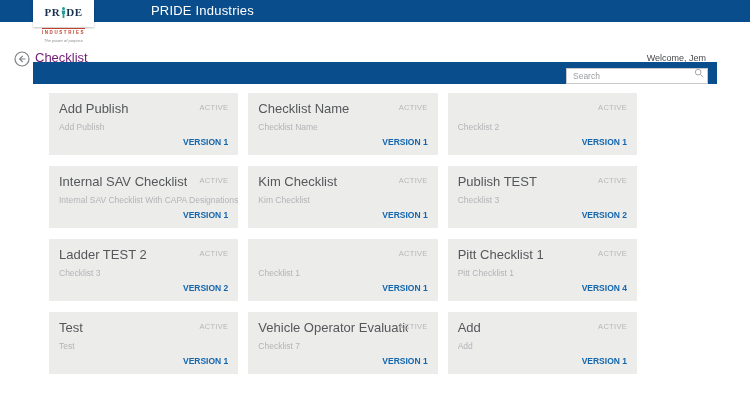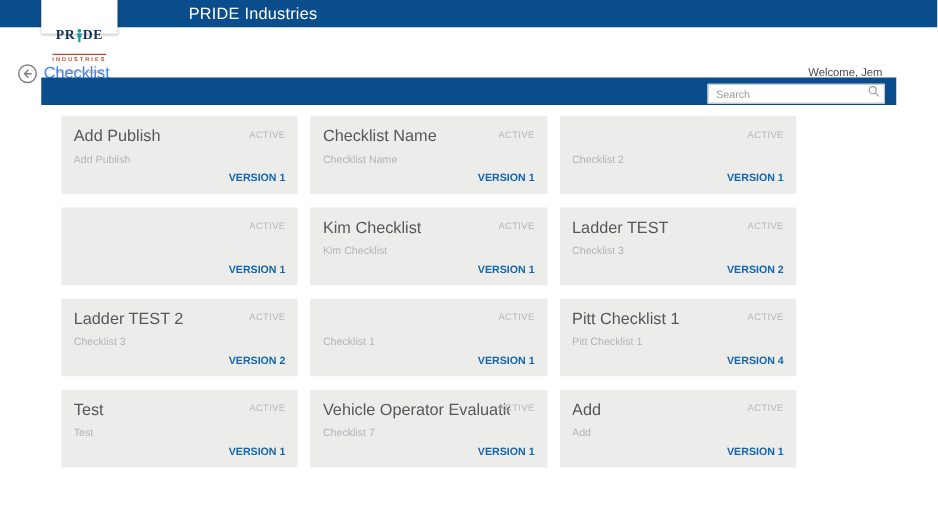--- a/index.html
+++ b/index.html
@@ -23,21 +23,21 @@
     color: #ffffff; font-size: 13px; font-weight: 400;
     letter-spacing: 0.2px;
     margin-left: 48px;
   }
   .logo-box {
     position: absolute; left: 33px; top: 0;
     width: 61px; height: 27px;
     background: #ffffff;
     box-shadow: 0 1px 2px rgba(0,0,0,0.25);
     text-align: center;
-    padding-top: 18px;
+    padding-top: 2px;
     z-index: 5;
   }
   .logo-pride {
     font-family: "Liberation Serif", serif;
     font-weight: bold; font-size: 11px; color: #16304d;
     line-height: 11px; letter-spacing: 0.5px;
     display: inline-flex; align-items: flex-end; gap: 0px;
   }
   .logo-person { display: inline-block; margin: 0 0.5px; }
   .logo-industries {
@@ -55,21 +55,21 @@
   .page-head {
     position: absolute; top: 22px; left: 0;
     width: 750px; height: 40px; background: #ffffff;
   }
   .back-btn {
     position: absolute; left: 14px; top: 29px;
     width: 16px; height: 16px; cursor: pointer;
   }
   .page-title {
     position: absolute; left: 35px; top: 28px;
-    font-size: 13px; color: #3b82f6;
+    font-size: 13px; color: #701a75;
   }
   .page-subtitle {
     position: absolute; left: 35px; top: 45px;
     font-size: 9px; color: #b2b4b6;
   }
   .welcome {
     position: absolute; right: 44px; top: 31px;
     font-size: 9px; color: #47494c; text-align: right;
   }
   .logout {
@@ -191,33 +191,35 @@
     <div class="card-version">VERSION 1</div>
   </div>
 
   <div class="card">
     <div class="card-status">ACTIVE</div>
     <div class="card-subtitle">Checklist 2</div>
     <div class="card-version">VERSION 1</div>
   </div>
 
   <div class="card">
-    <div class="card-status">ACTIVE</div>
+    <div class="card-title">Internal SAV Checklist</div>
+    <div class="card-status">ACTIVE</div>
+    <div class="card-subtitle">Internal SAV Checklist With CAPA Designations</div>
     <div class="card-version">VERSION 1</div>
   </div>
 
   <div class="card">
     <div class="card-title">Kim Checklist</div>
     <div class="card-status">ACTIVE</div>
     <div class="card-subtitle">Kim Checklist</div>
     <div class="card-version">VERSION 1</div>
   </div>
 
   <div class="card">
-    <div class="card-title">Ladder TEST</div>
+    <div class="card-title">Publish TEST</div>
     <div class="card-status">ACTIVE</div>
     <div class="card-subtitle">Checklist 3</div>
     <div class="card-version">VERSION 2</div>
   </div>
 
   <div class="card">
     <div class="card-title">Ladder TEST 2</div>
     <div class="card-status">ACTIVE</div>
     <div class="card-subtitle">Checklist 3</div>
     <div class="card-version">VERSION 2</div>

